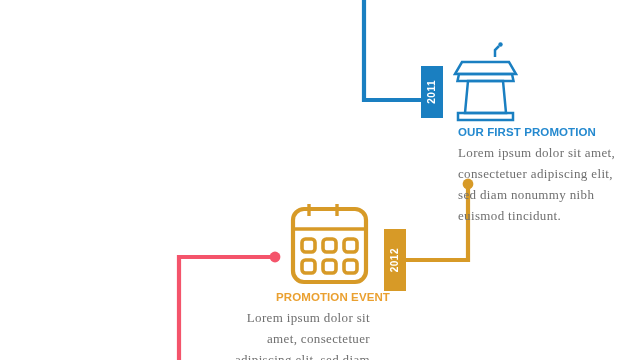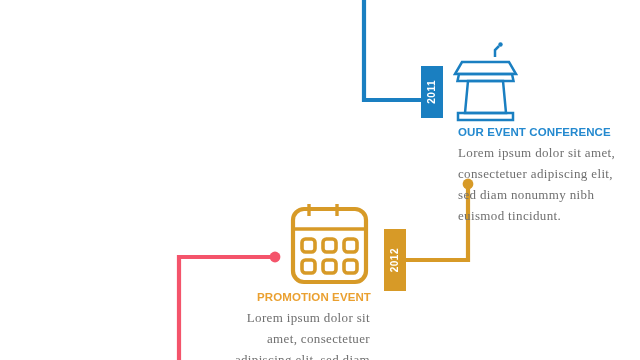--- a/index.html
+++ b/index.html
@@ -80,21 +80,21 @@
     color: #2489cf;
   }
   #body-conference {
     left: 458px;
     top: 142px;
     width: 160px;
     text-align: left;
   }
 
   #title-promotion {
-    left: 257px;
+    left: 276px;
     top: 291px;
     color: #eaa030;
   }
   #body-promotion {
     left: 222px;
     top: 307px;
     width: 148px;
     text-align: right;
   }
 </style>
@@ -149,19 +149,19 @@
     </g>
   </svg>
 
   <div class="year-chip" id="chip-2011">
     <span>2011</span>
   </div>
   <div class="year-chip" id="chip-2012">
     <span>2012</span>
   </div>
 
-  <div class="entry-title" id="title-conference">OUR EVENT CONFERENCE</div>
+  <div class="entry-title" id="title-conference">OUR FIRST PROMOTION</div>
   <div class="entry-body" id="body-conference">Lorem ipsum dolor sit amet, consectetuer adipiscing elit, sed diam nonummy nibh euismod tincidunt.</div>
 
   <div class="entry-title" id="title-promotion">PROMOTION EVENT</div>
   <div class="entry-body" id="body-promotion">Lorem ipsum dolor sit amet, consectetuer adipiscing elit, sed diam nonummy nibh euismod tincidunt.</div>
 
 </div>
 
 </body></html>

